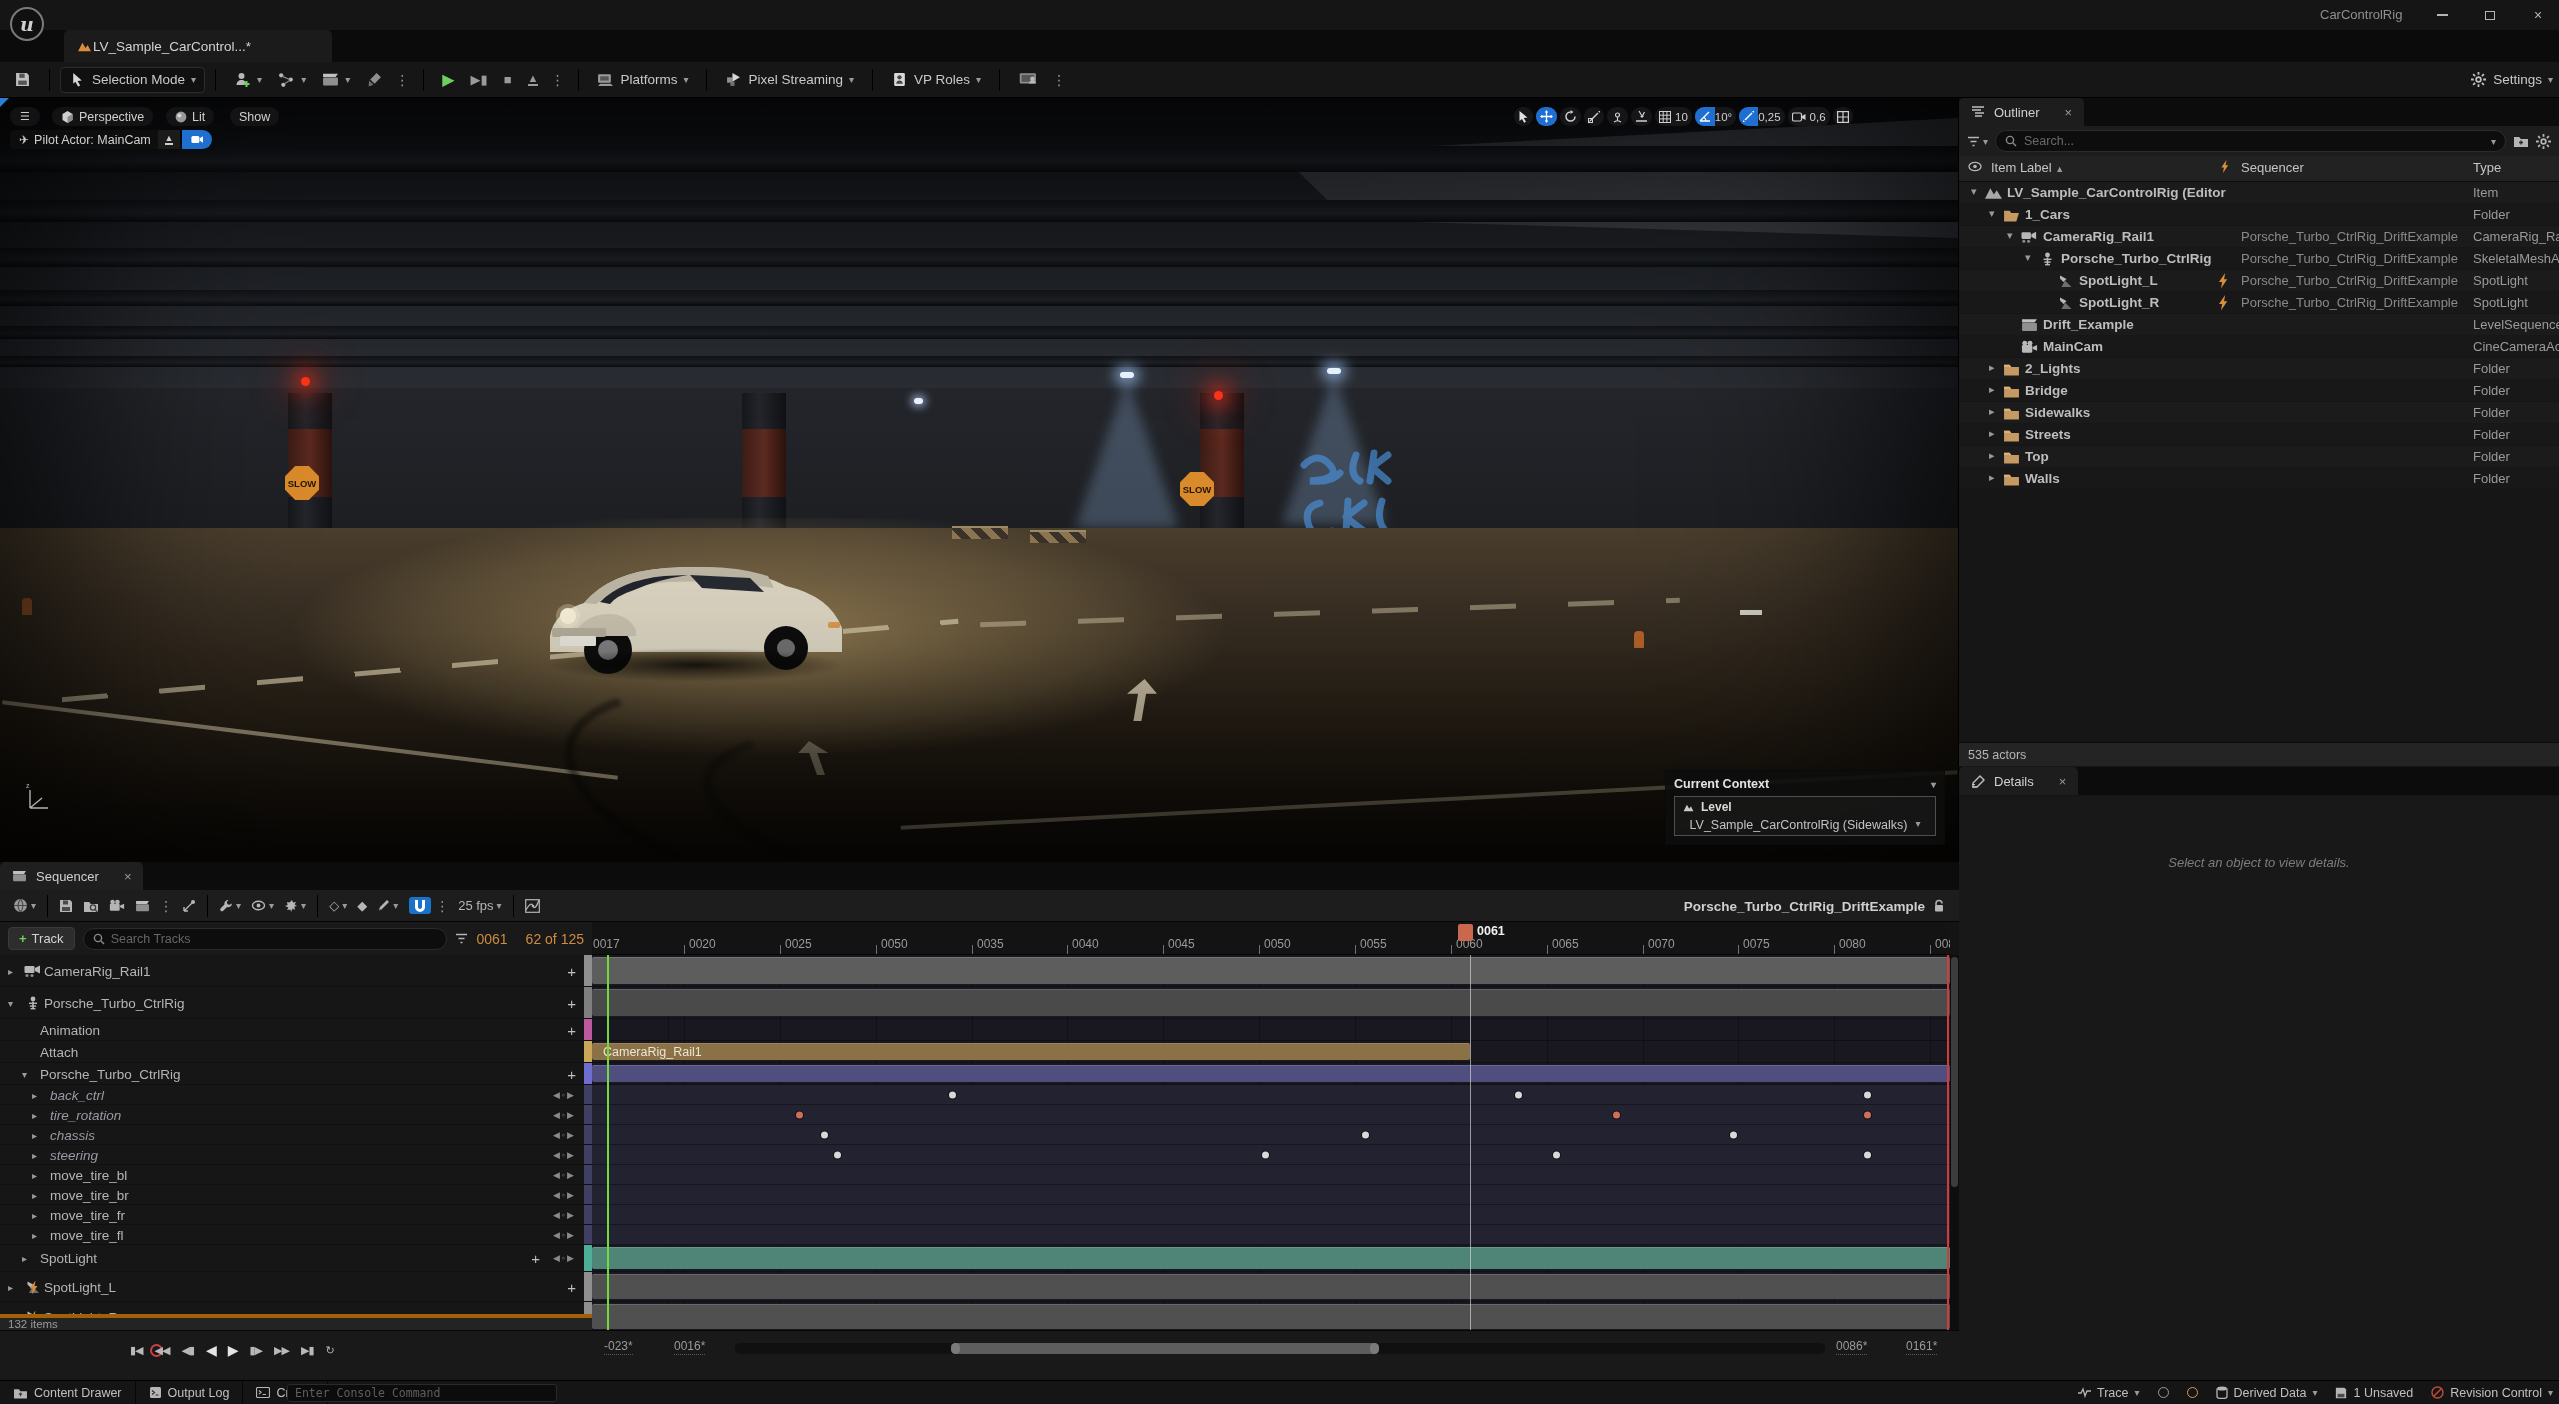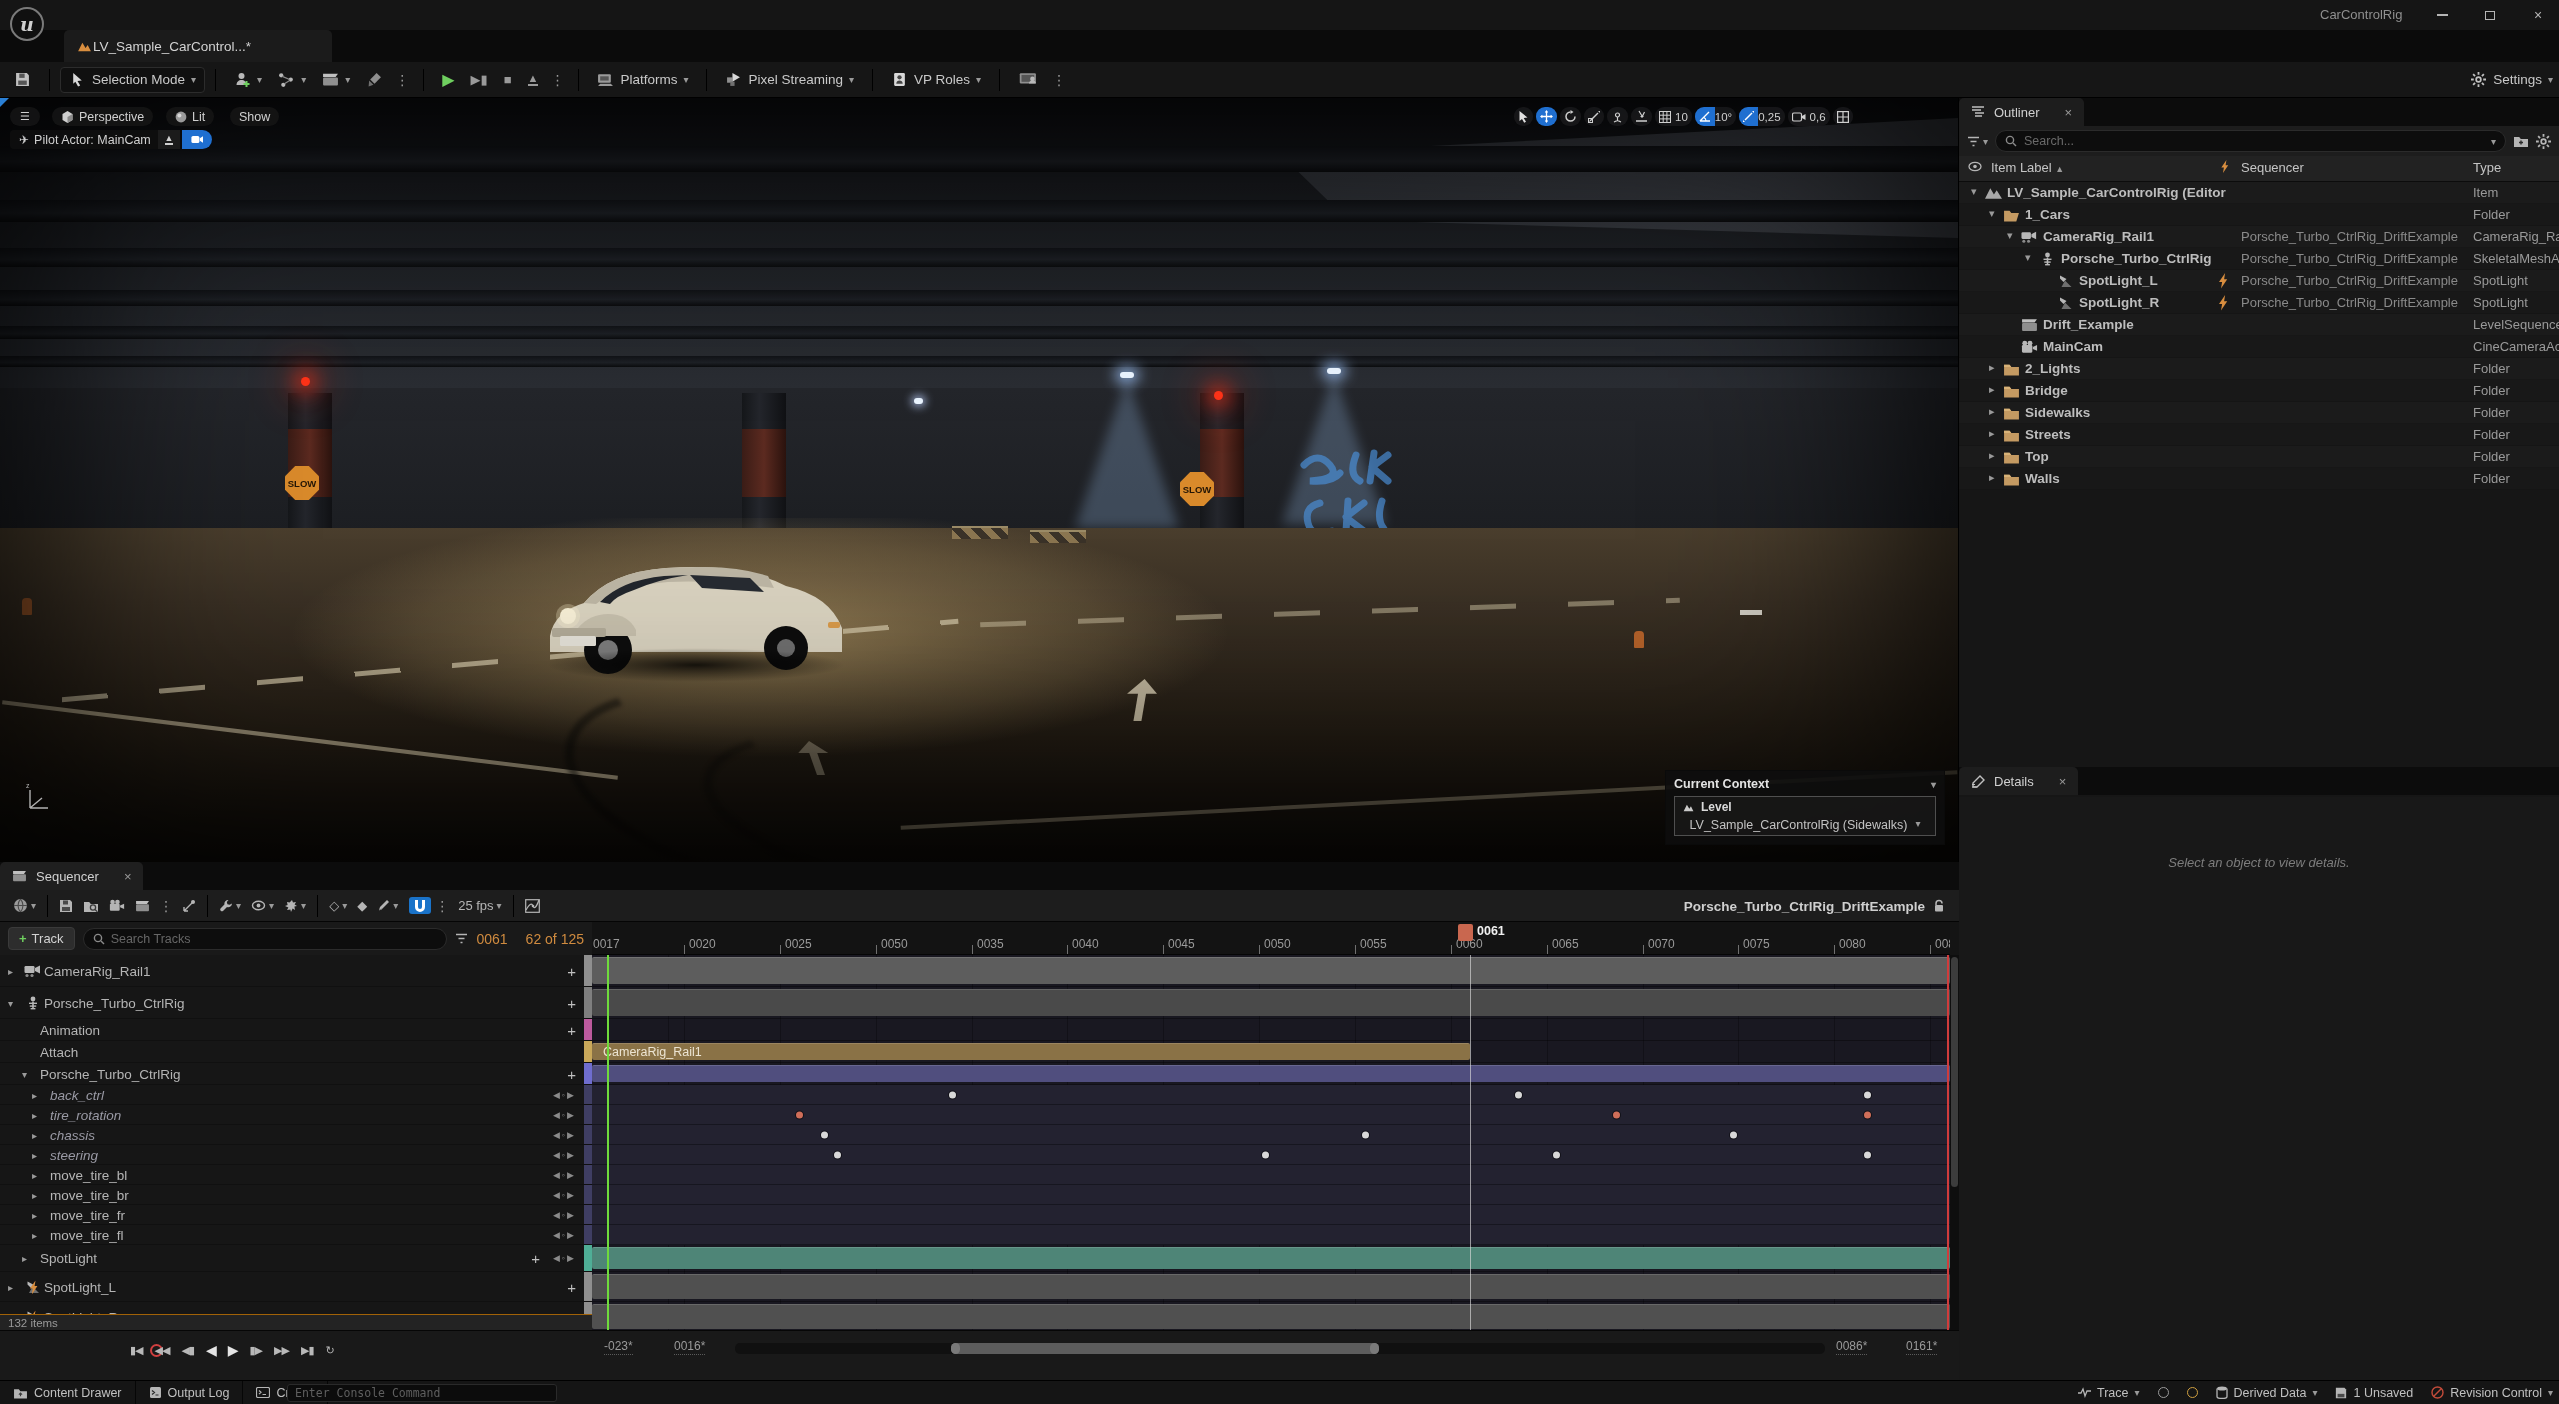--- a/index.html
+++ b/index.html
@@ -132,21 +132,21 @@
   .trow { position:relative; border-bottom:1px solid #101010; }
   .trow .t-exp { position:absolute; top:50%; transform:translateY(-50%); color:#9a9a9a; font-size:10px; }
   .trow .t-ico { position:absolute; top:50%; transform:translateY(-50%); width:18px; height:14px; }
   .trow .t-ico svg { width:100%; height:100%; }
   .t-label { position:absolute; top:50%; transform:translateY(-50%); font-size:13.5px; color:#b5b5b5; white-space:nowrap; }
   .t-label.ital { font-style:italic; color:#9a9aa5; }
   .t-bolt { position:absolute; top:50%; transform:translateY(-50%); width:9px; height:13px; }
   .t-plus { position:absolute; top:50%; transform:translateY(-50%); color:#c0c0c0; font-size:15px; }
   .t-keynav { position:absolute; right:16px; top:50%; transform:translateY(-50%); color:#8a8a8a; font-size:9px; letter-spacing:2px; white-space:nowrap; }
   .t-accent { position:absolute; right:0; top:0; bottom:0; width:8px; }
-  #seq-items { position:absolute; left:0; bottom:0; width:592px; height:16px; background:#232323; border-top:1px solid #a16207; font-size:11.5px; color:#9a9a9a; padding-left:8px; display:flex; align-items:center; }
+  #seq-items { position:absolute; left:0; bottom:0; width:592px; height:16px; background:#232323; border-top:4px solid #a16207; font-size:11.5px; color:#9a9a9a; padding-left:8px; display:flex; align-items:center; }
   #seq-rows-wrap { position:absolute; left:592px; top:0; width:1358px; height:100%; background:#191821; overflow:hidden; }
   #seq-rows { position:absolute; inset:0;
     background-image:repeating-linear-gradient(90deg, rgba(0,0,0,.28) 0 1px, transparent 1px 95.85px);
     background-position:92px 0; }
   .rrow { position:relative; border-bottom:1px solid rgba(0,0,0,.35); }
   .rrow .bar { position:absolute; left:0; right:0; top:2px; bottom:2px; border-radius:2px; }
   .rrow.keysrow { background:#232230; }
   .key { position:absolute; width:7px; height:7px; border-radius:50%; top:50%; transform:translateY(-50%); box-shadow:0 0 0 1px rgba(0,0,0,.5); }
   .sect-label { position:absolute; left:11px; top:50%; transform:translateY(-50%); font-size:12.5px; color:#ece4d2; white-space:nowrap; }
   #playhead-line { position:absolute; top:0; bottom:0; width:1px; background:rgba(220,220,220,.65); }
@@ -772,20 +772,21 @@
         <div class="orow">
           <span class="o-exp" style="left: 30px;">▸</span>
           <span class="o-ico" style="left: 44px;"><svg viewBox="0 0 16 13">
               <path fill="#c49a62" d="M1 2.5h5.2l1.6 2H15v8H1z"></path>
               <path fill="#d8b278" d="M1 2.5h5.2l1.6 2H1z"></path>
             </svg></span>
           <span class="o-label" style="left: 66px;">Walls</span>
           <span class="o-type">Folder</span>
         </div>
       </div>
+    <div id="outl-status">535 actors</div>
 
     <div id="details-wrap">
       <div class="paneltab-row">
         <div class="paneltab">
           <span class="icn" style="width:14px;height:13px">
               <svg viewBox="0 0 14 13">
                 <path d="M9 1l4 4-7 7H2V8z" fill="none" stroke="#c0c0c0" stroke-width="1.4"></path>
                 <path d="M1 12h5M1 9.5h3" stroke="#c0c0c0" stroke-width="1.2"></path>
               </svg>
             </span>

